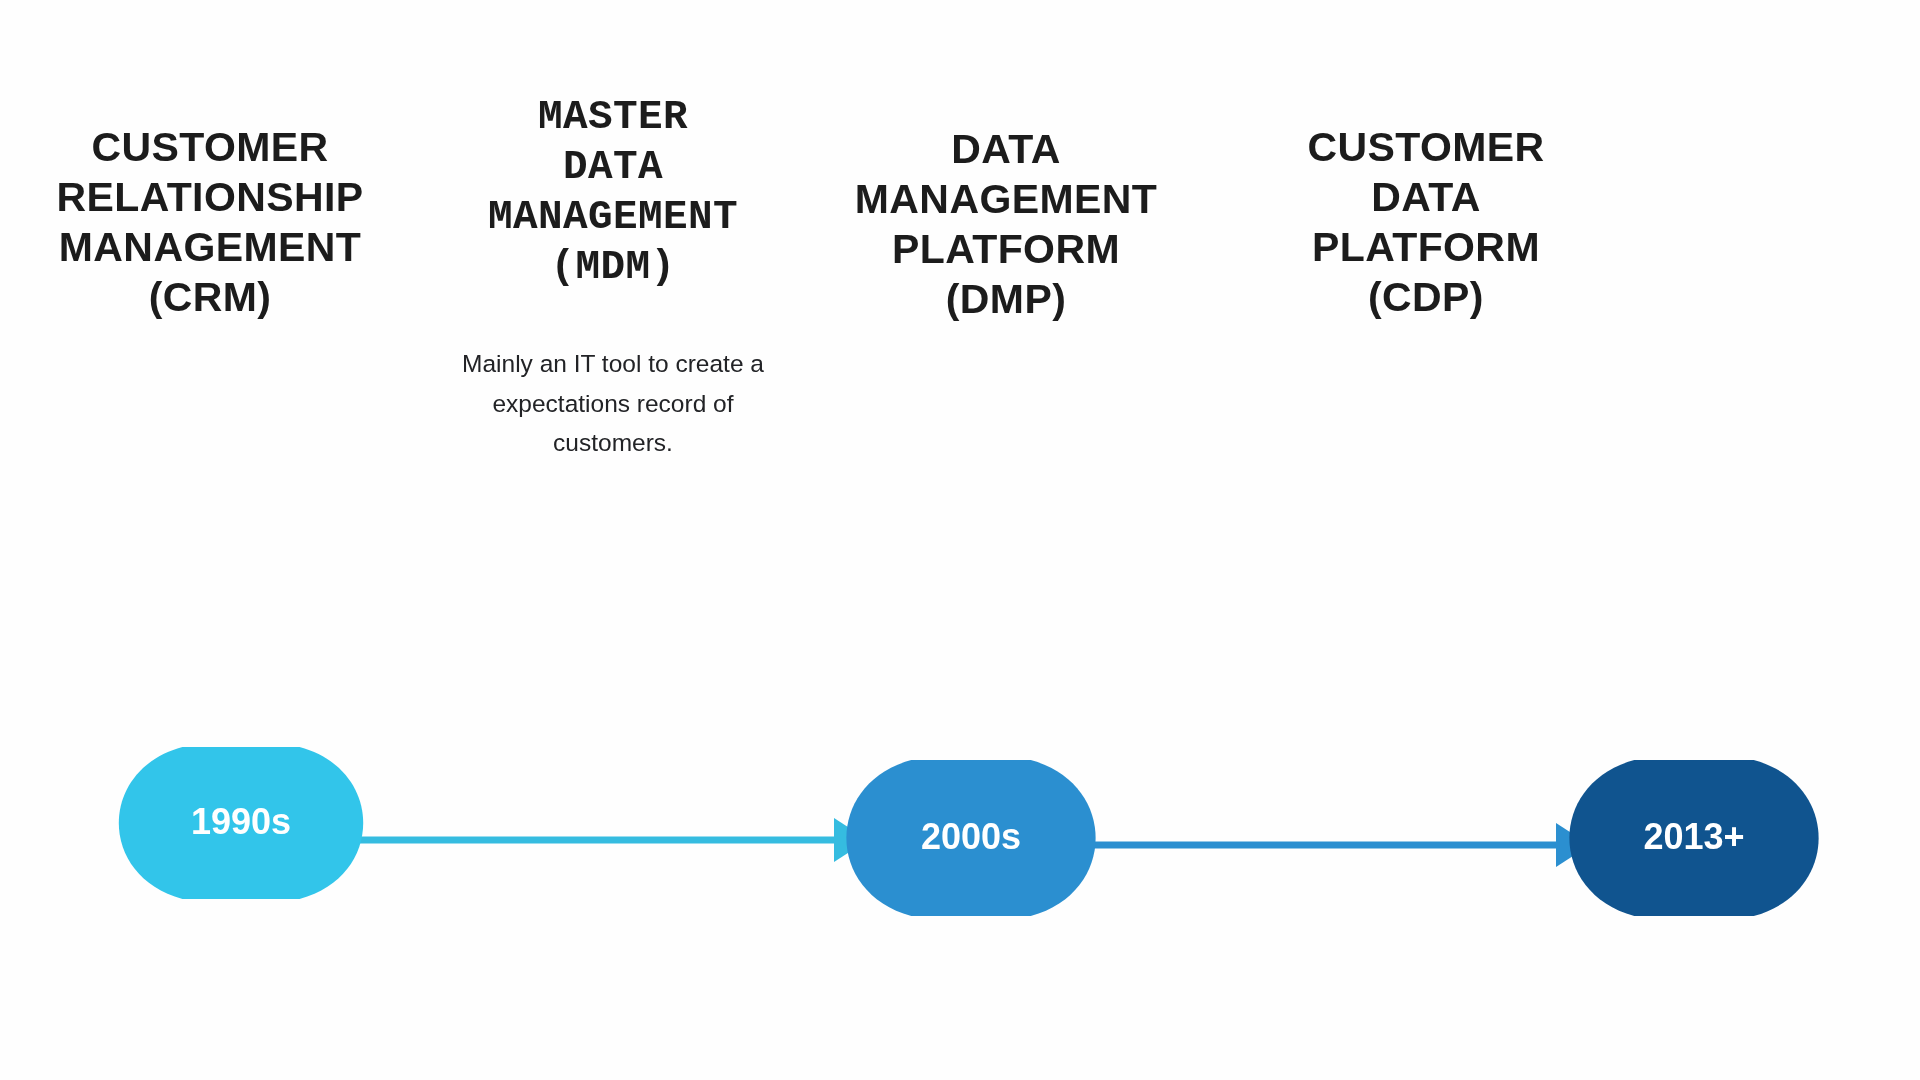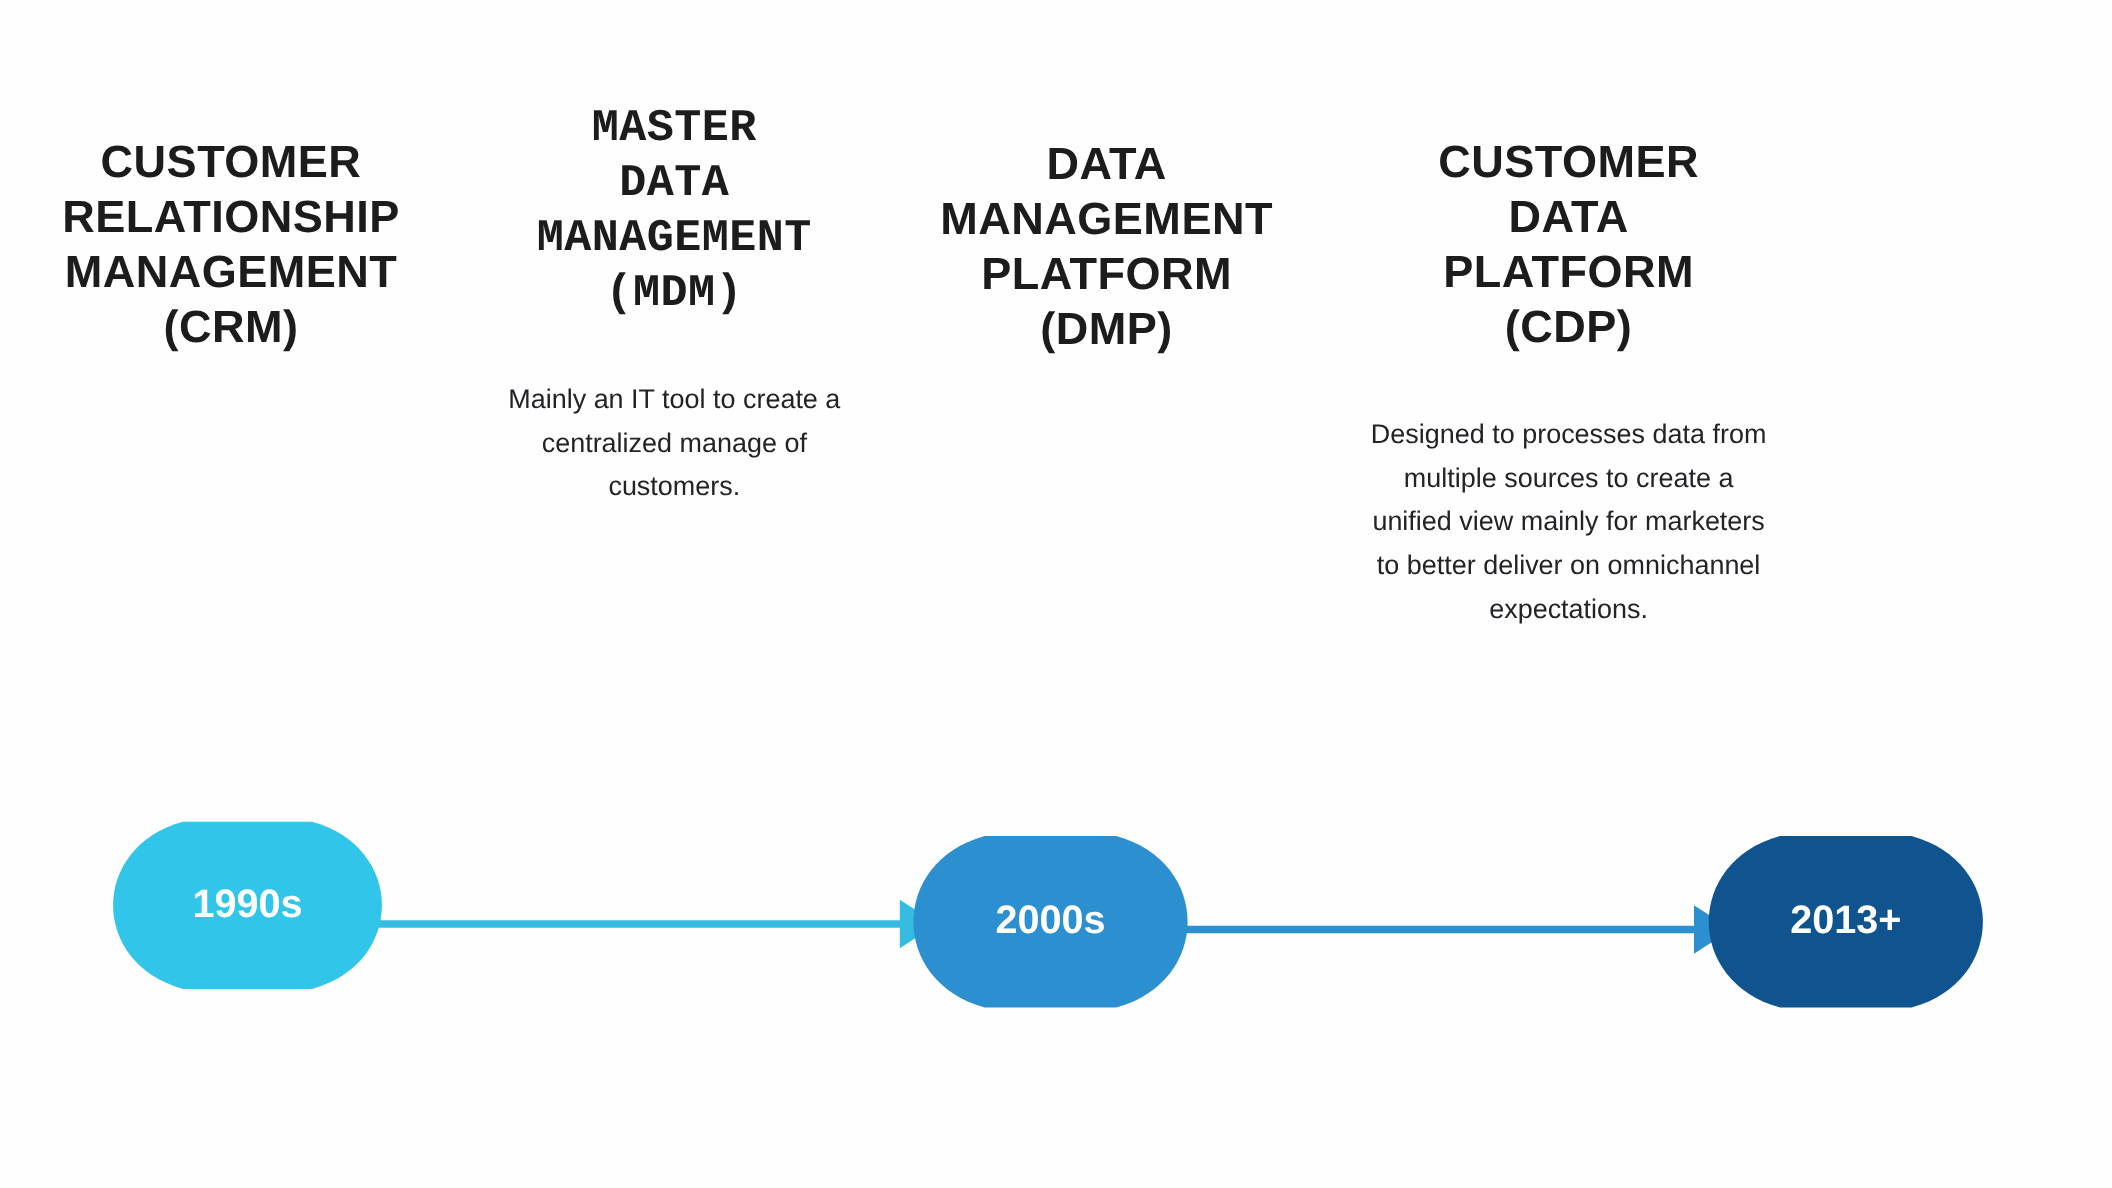--- a/index.html
+++ b/index.html
@@ -76,21 +76,21 @@
   }
 
   .col-0 .col-body { padding-top: 54px; max-width: 312px; }
   .col-1 .col-body { padding-top: 52px; max-width: 330px; }
   .col-2 .col-body { padding-top: 52px; max-width: 368px; }
   .col-3 .col-body { padding-top: 54px; max-width: 372px; }
 
   
   .timeline {
     position: absolute;
-    left: 0;
+    left: 16px;
     top: 690px;
     width: 1744px;
     height: 290px;
   }
 
   .timeline svg {
     display: block;
     width: 1920px;
     height: 290px;
   }
@@ -115,36 +115,35 @@
 RELATIONSHIP
 MANAGEMENT
 (CRM)</h2>
     </div>
 
     <div class="col col-1">
       <h2 class="col-title">MASTER
 DATA
 MANAGEMENT
 (MDM)</h2>
-      <p class="col-body">Mainly an IT tool to create a centralized manage of customers.</p>
+      <p class="col-body">Mainly an IT tool to create a expectations record of customers.</p>
     </div>
 
     <div class="col col-2">
       <h2 class="col-title">DATA
 MANAGEMENT
 PLATFORM
 (DMP)</h2>
     </div>
 
     <div class="col col-3">
       <h2 class="col-title">CUSTOMER
 DATA
 PLATFORM
 (CDP)</h2>
-      <p class="col-body">Designed to processes data from multiple sources to create a unified view mainly for marketers to better deliver on omnichannel expectations.</p>
     </div>
 
   </div>
 
   <div class="timeline">
     <svg viewBox="0 0 1920 290" xmlns="http://www.w3.org/2000/svg">
 
       <g>
         <line id="conn-0-line" x1="326" y1="150" x2="820" y2="150" stroke="#35bce0" stroke-width="7"></line>
         <polygon id="conn-0-head" points="818,128 852,150 818,172" fill="#35bce0"></polygon>

